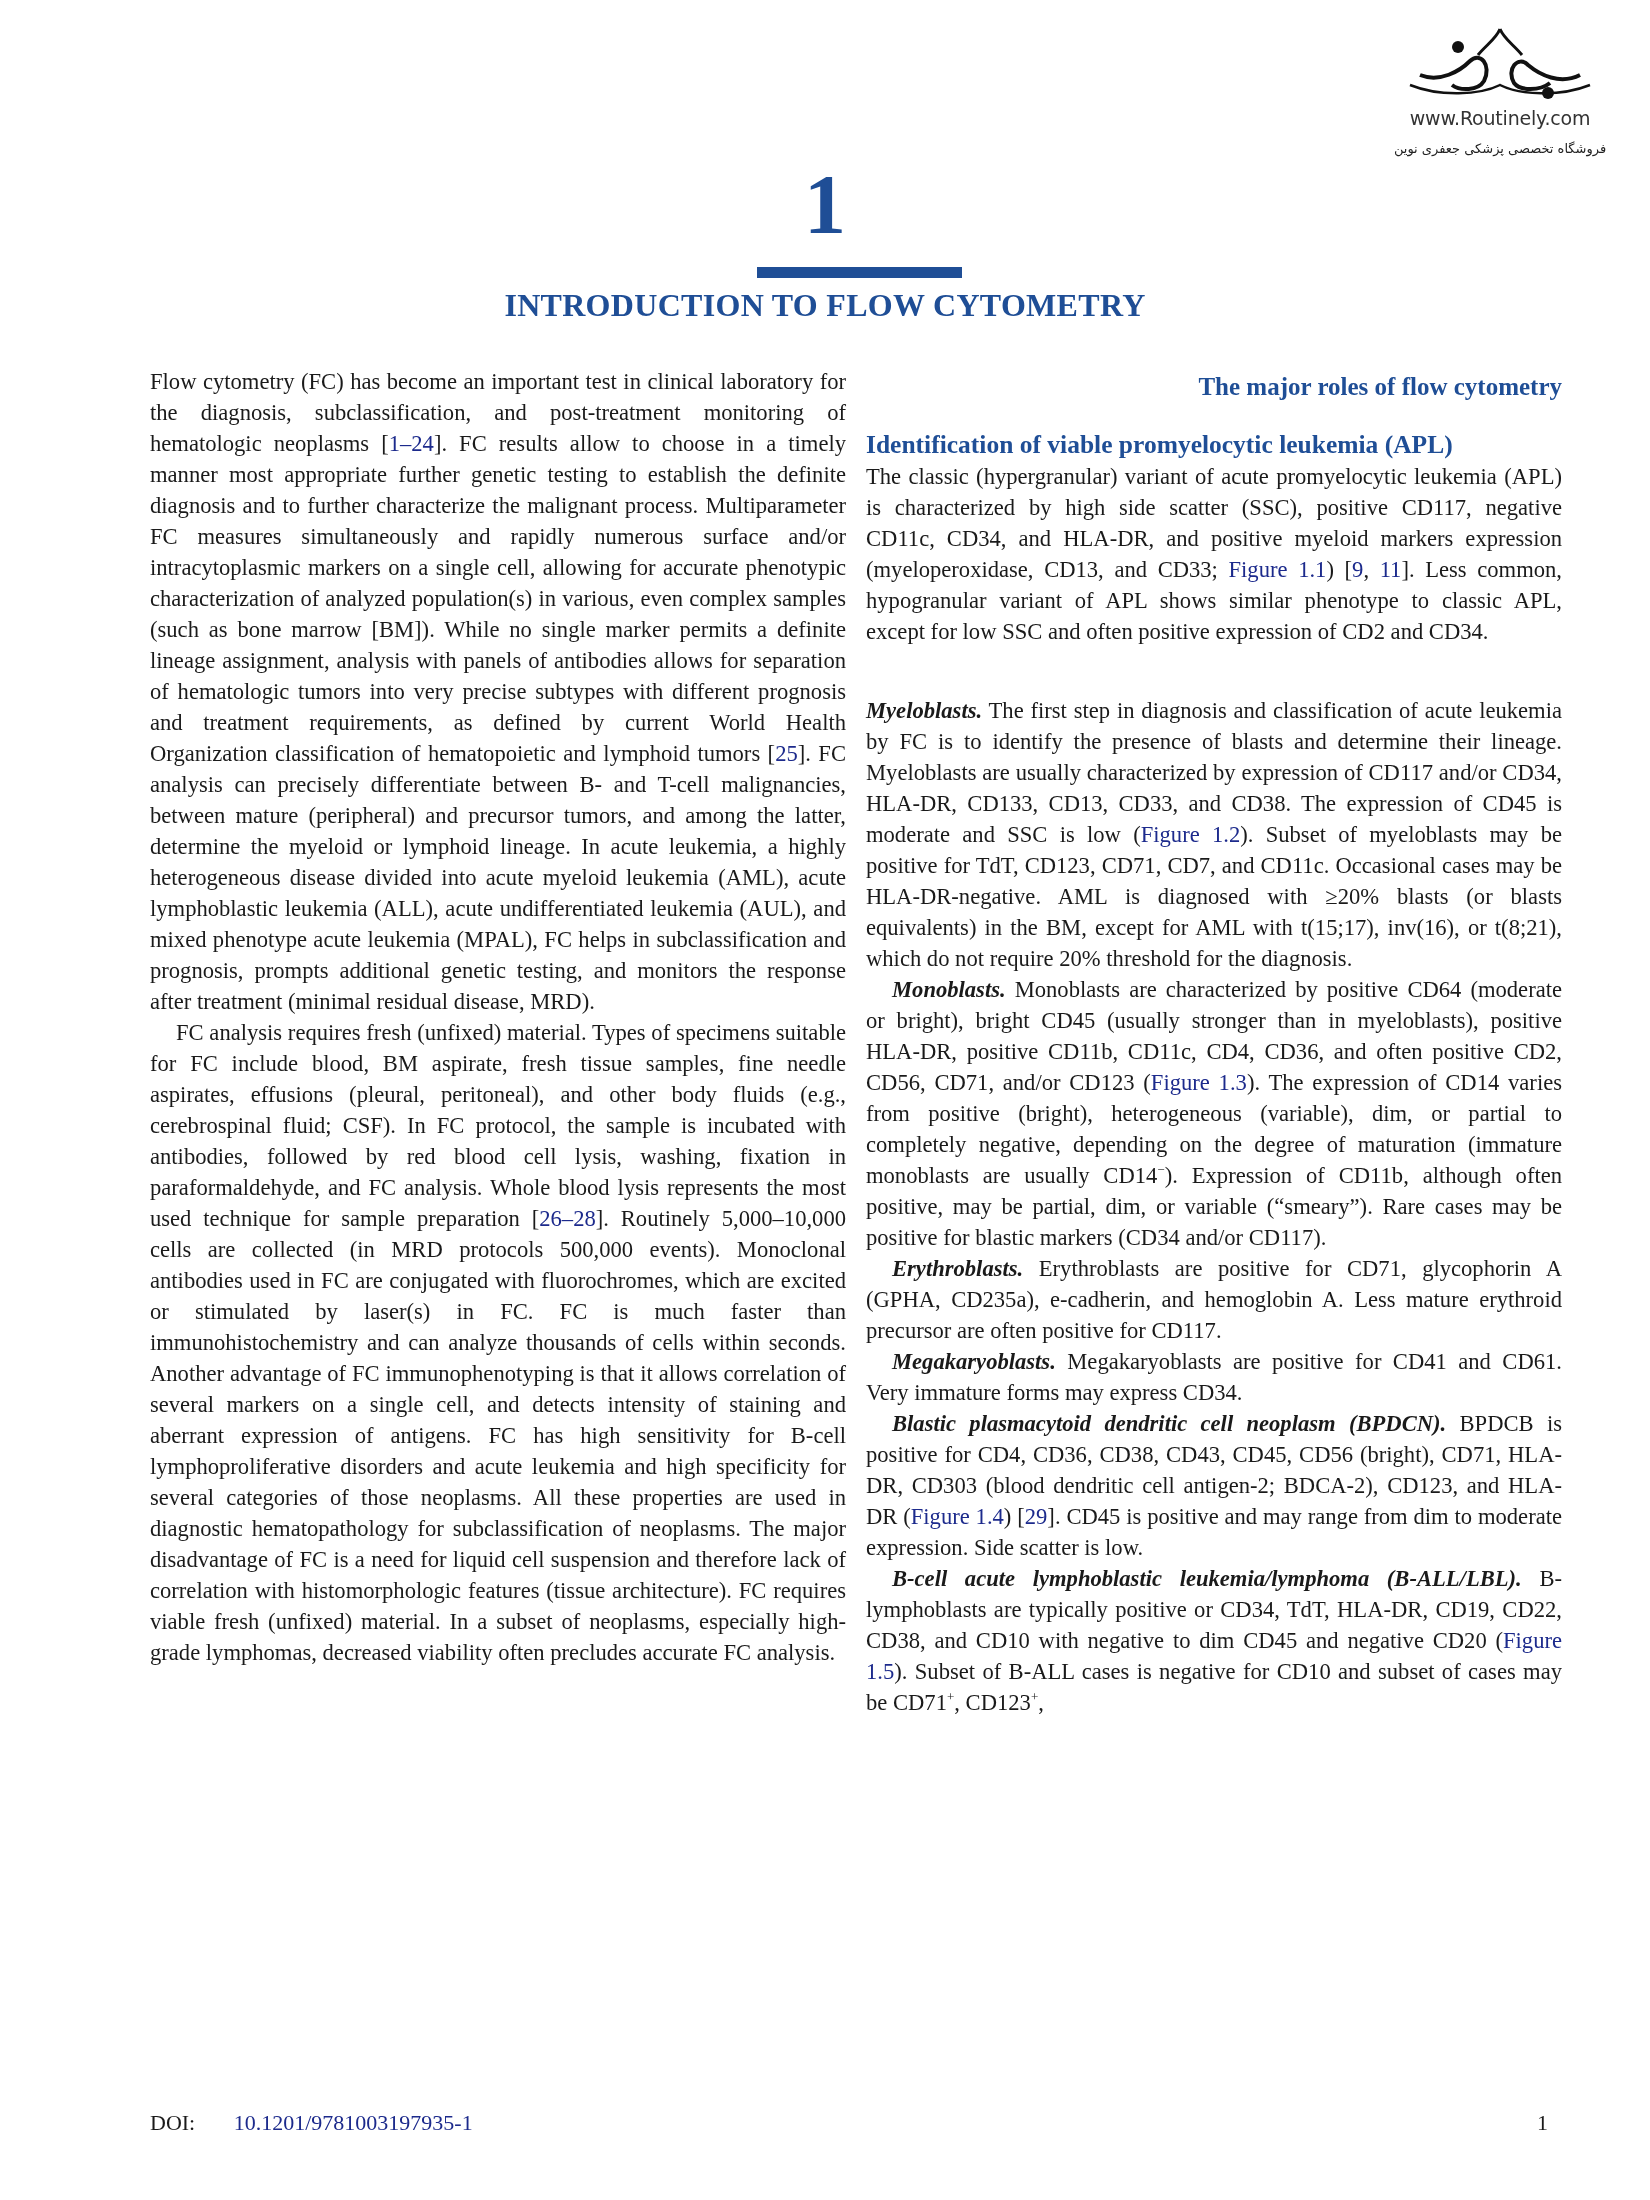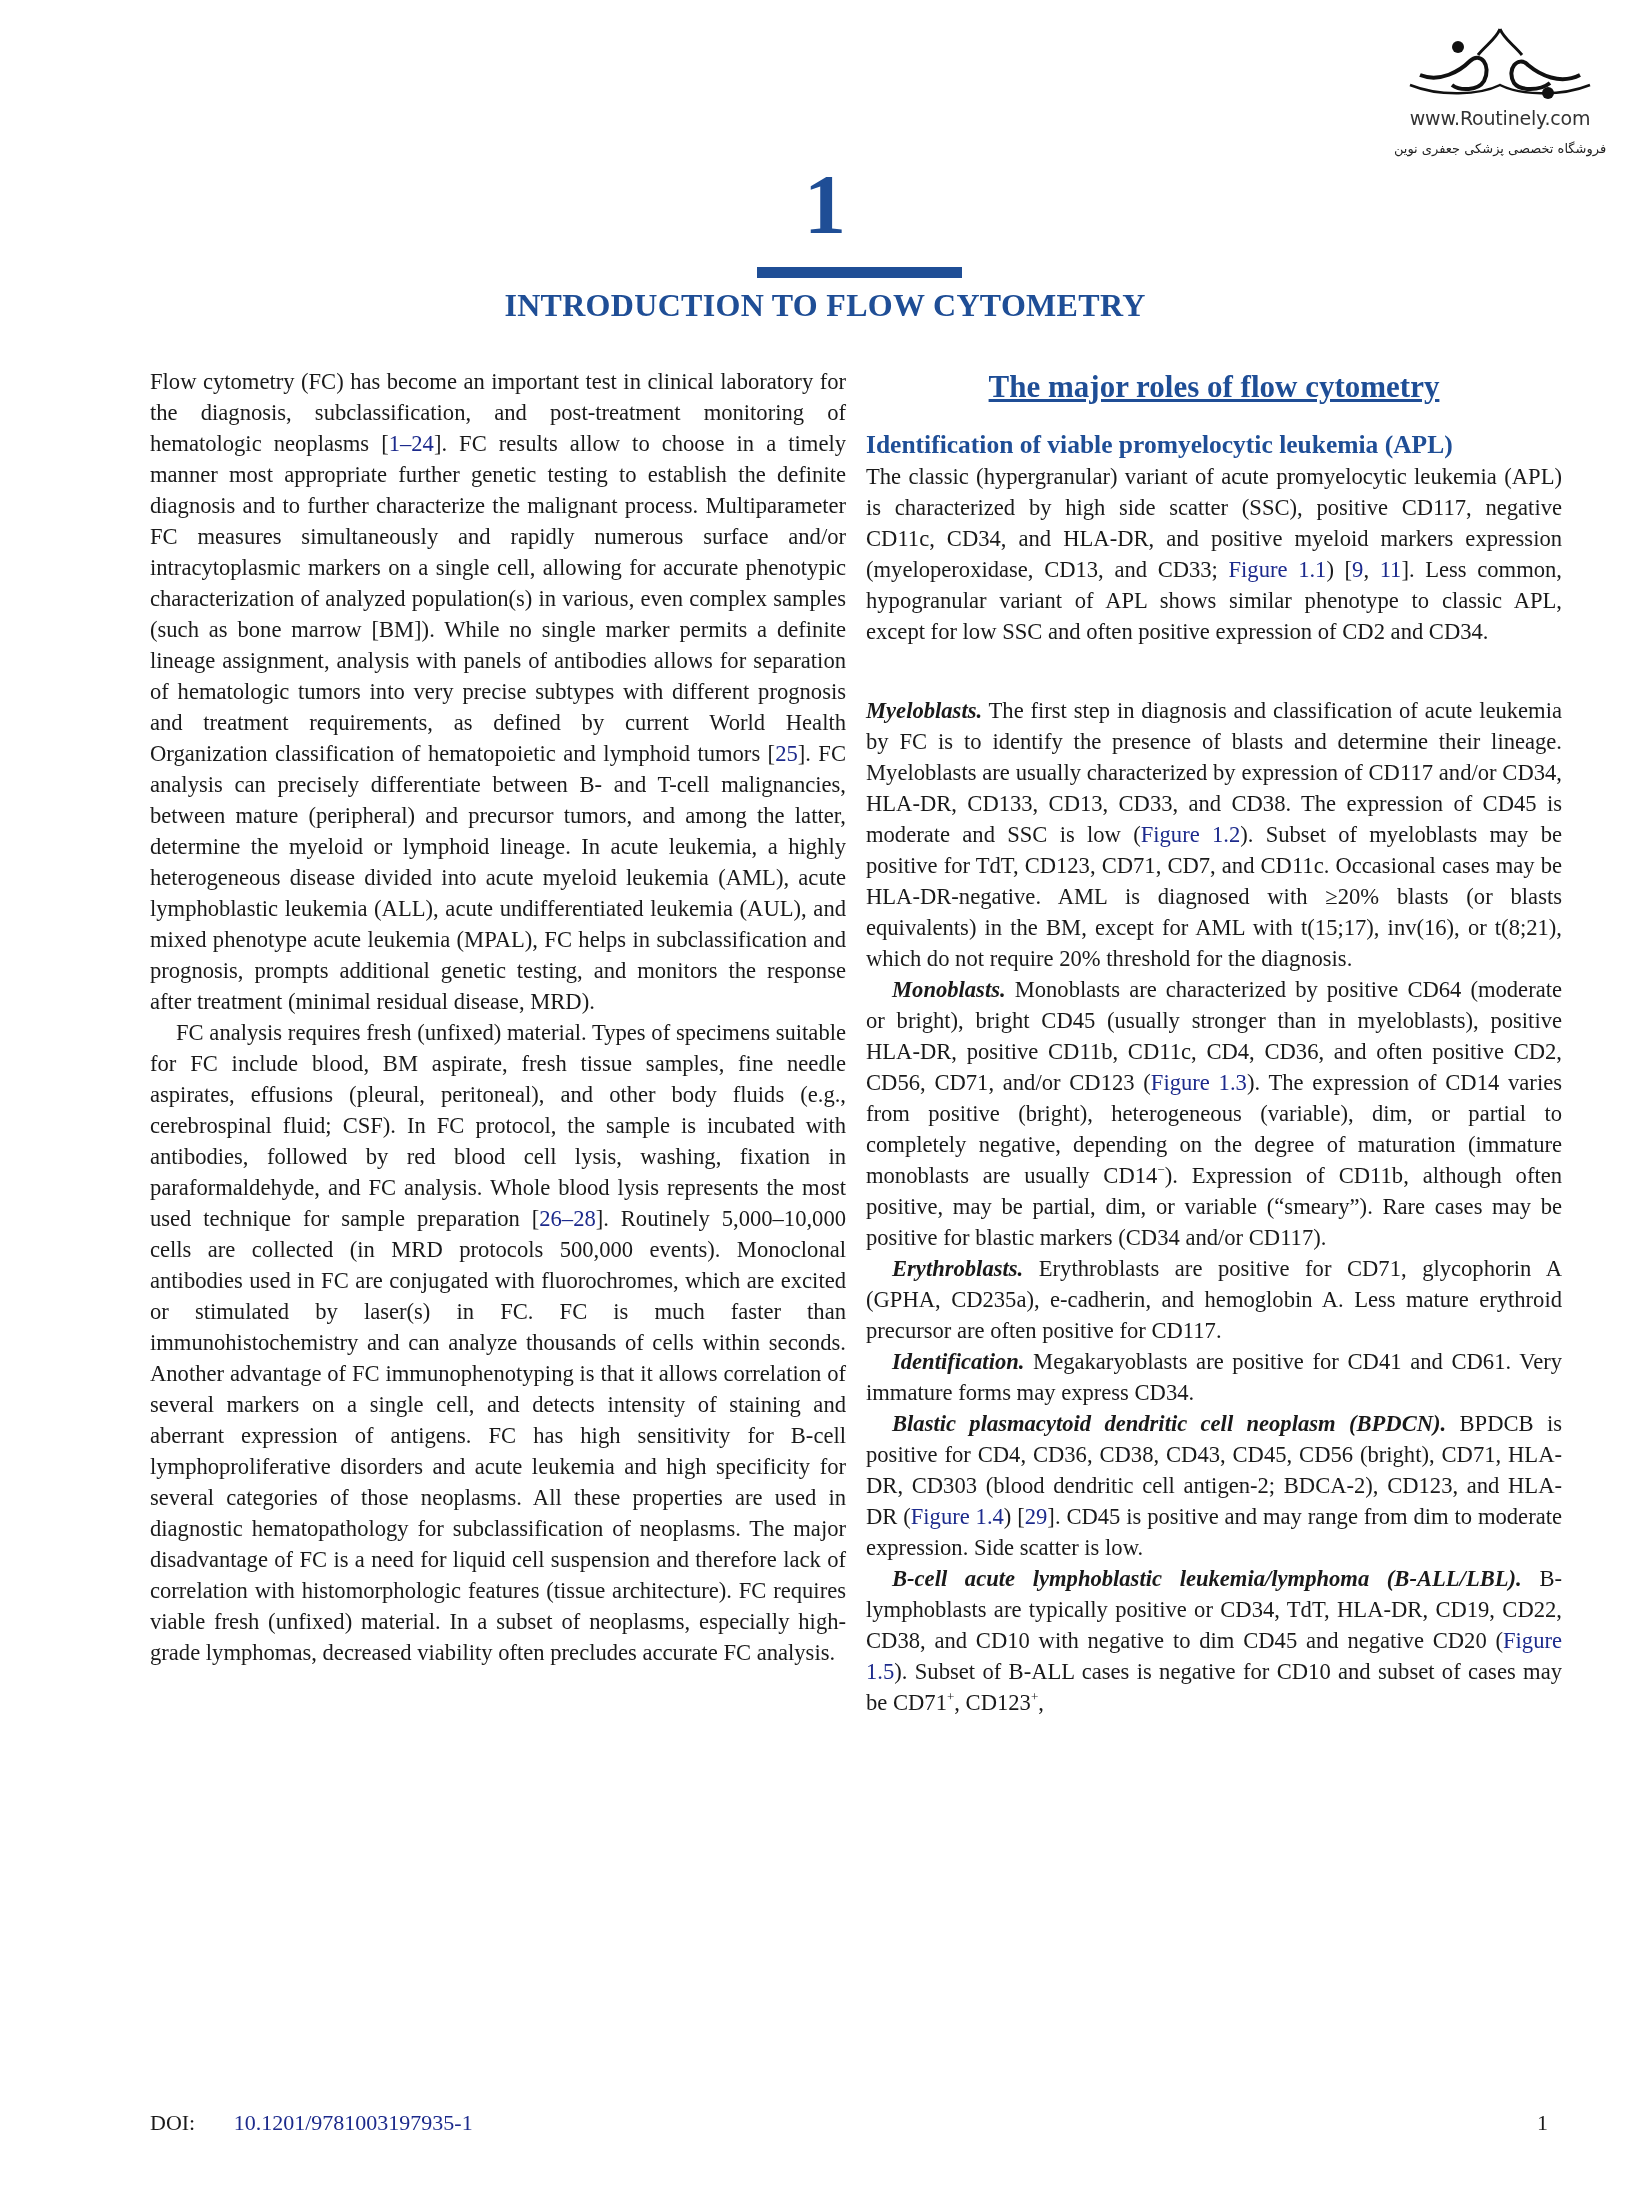--- a/index.html
+++ b/index.html
@@ -21,21 +21,21 @@
                    font-size: 32px; font-weight: bold; color: #1f4e96; letter-spacing: 0.3px; }
 
   
   .col { position: absolute; top: 366px; font-size: 22.6px; line-height: 31px; text-align: justify;
          hyphens: manual; }
   .col-left { left: 150px; width: 696px; }
   .col-right { left: 866px; width: 696px; top: 368px; }
   .col p { margin: 0; }
   .indent { text-indent: 26px; }
 
-  .sec-title { font-size: 31px; font-weight: bold; color: #1f4e96; text-align: center; margin: 0 0 22px 0; line-height: 38px; text-decoration: underline; }
+  .sec-title { font-size: 25px; font-weight: bold; color: #1f4e96; text-align: right; margin: 0 0 22px 0; line-height: 38px; }
   .subsec { font-size: 25.5px; font-weight: bold; color: #1f4e96; line-height: 33px; margin: 0; text-align: left; }
   .gap { height: 48px; }
   .bi { font-weight: bold; font-style: italic; }
   sup { font-size: 13px; line-height: 0; }
 
   
   .doi { position: absolute; left: 150px; top: 2110px; font-size: 22px; color: #1a1a1a; }
   .doi .link { color: #1c2a8c; margin-left: 33px; }
   .page-num { position: absolute; left: 1537px; top: 2110px; font-size: 22px; }
 </style>
@@ -81,21 +81,21 @@
   <p>
     <span class="bi">Myeloblasts.</span><span> The first step in diagnosis and classification of acute leukemia by FC is to identify the presence of blasts and determine their lineage. Myeloblasts are usually characterized by expression of CD117 and/or CD34, HLA-DR, CD133, CD13, CD33, and CD38. The expression of CD45 is moderate and SSC is low (</span><a class="link">Figure 1.2</a><span>). Subset of myeloblasts may be positive for TdT, CD123, CD71, CD7, and CD11c. Occasional cases may be HLA-DR-negative. AML is diagnosed with ≥20% blasts (or blasts equivalents) in the BM, except for AML with t(15;17), inv(16), or t(8;21), which do not require 20% threshold for the diagnosis.</span>
   </p>
   <p class="indent">
     <span class="bi">Monoblasts.</span><span> Monoblasts are characterized by positive CD64 (moderate or bright), bright CD45 (usually stronger than in myeloblasts), positive HLA-DR, positive CD11b, CD11c, CD4, CD36, and often positive CD2, CD56, CD71, and/or CD123 (</span><a class="link">Figure 1.3</a><span>). The expression of CD14 varies from positive (bright), heterogeneous (variable), dim, or partial to completely negative, depending on the degree of maturation (immature monoblasts are usually CD14</span><sup>−</sup><span>). Expression of CD11b, although often positive, may be partial, dim, or variable (“smeary”). Rare cases may be positive for blastic markers (CD34 and/or CD117).</span>
   </p>
   <p class="indent">
     <span class="bi">Erythroblasts.</span><span> Erythroblasts are positive for CD71, glycophorin A (GPHA, CD235a), e-cadherin, and hemoglobin A. Less mature erythroid precursor are often positive for CD117.</span>
   </p>
   <p class="indent">
-    <span class="bi">Identification.</span><span> Megakaryoblasts are positive for CD41 and CD61. Very immature forms may express CD34.</span>
+    <span class="bi">Megakaryoblasts.</span><span> Megakaryoblasts are positive for CD41 and CD61. Very immature forms may express CD34.</span>
   </p>
   <p class="indent">
     <span class="bi">Blastic plasmacytoid dendritic cell neoplasm (BPDCN).</span><span> BPDCB is positive for CD4, CD36, CD38, CD43, CD45, CD56 (bright), CD71, HLA-DR, CD303 (blood dendritic cell antigen-2; BDCA-2), CD123, and HLA-DR (</span><a class="link">Figure 1.4</a><span>) [</span><a class="link">29</a><span>]. CD45 is positive and may range from dim to moderate expression. Side scatter is low.</span>
   </p>
   <p class="indent">
     <span class="bi">B-cell acute lymphoblastic leukemia/lymphoma (B-ALL/LBL).</span><span> B-lymphoblasts are typically positive or CD34, TdT, HLA-DR, CD19, CD22, CD38, and CD10 with negative to dim CD45 and negative CD20 (</span><a class="link">Figure 1.5</a><span>). Subset of B-ALL cases is negative for CD10 and subset of cases may be CD71</span><sup>+</sup><span>, CD123</span><sup>+</sup><span>,</span>
   </p>
 </div>
 
 <div class="doi">

